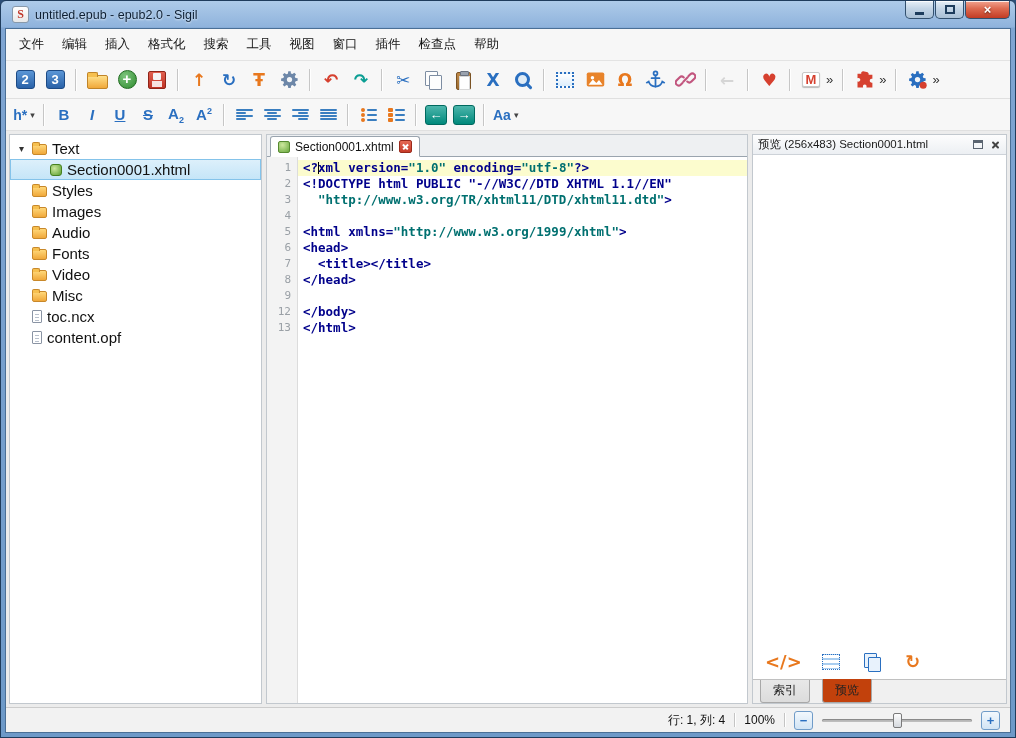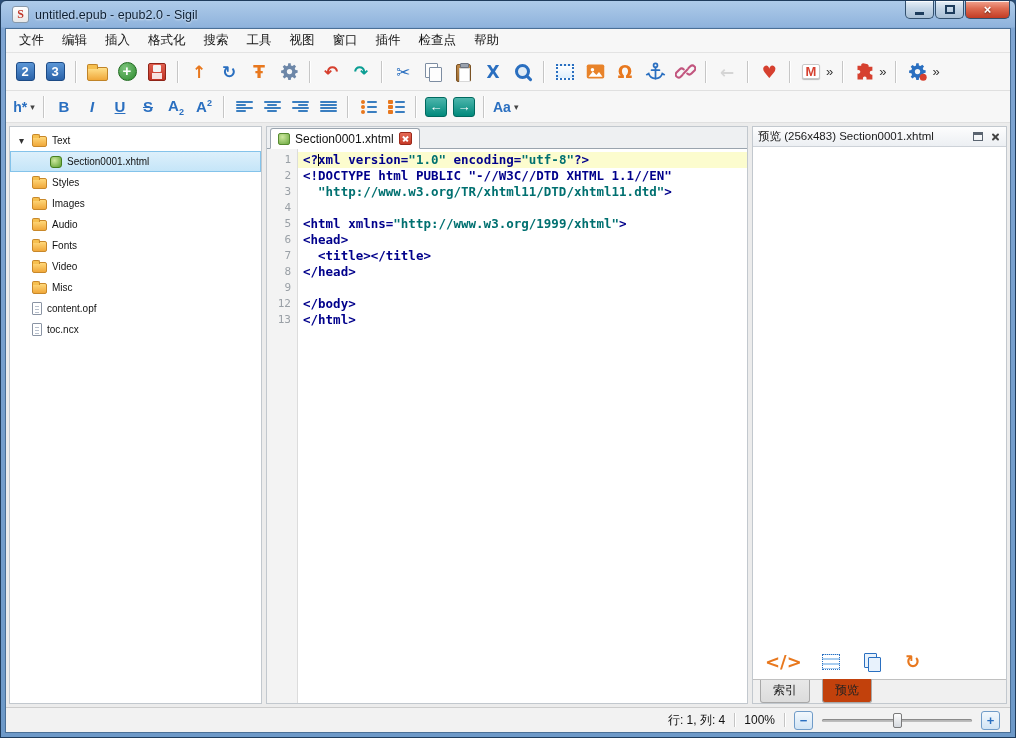--- a/index.html
+++ b/index.html
@@ -22,21 +22,21 @@
 .wbtn{height:18px;width:29px;border:1px solid #32506e;border-top:none;border-radius:0 0 5px 5px;
   background:linear-gradient(#e7f0f8,#c3d5e6 45%,#a9c0d6);display:flex;align-items:center;justify-content:center;
   box-shadow:inset 0 1px 0 rgba(255,255,255,.8)}
 .wbtn.minimize i{display:block;width:9px;height:3px;background:#1d3c5c;margin-top:8px}
 .wbtn.maximize i{display:block;width:10px;height:9px;border:2px solid #1d3c5c;background:transparent}
 .wbtn.close{width:45px;background:linear-gradient(#f2a490,#dd6a50 45%,#c23b24);color:#fff;
   font-weight:bold;font-size:13px;text-shadow:0 1px 2px rgba(0,0,0,.5)}
 .app-body{flex:1;min-height:0;display:flex;flex-direction:column;background:#f2f2f2;border:1px solid #4a6f96}
 
 
-.menubar{height:24px;background:#f7f7f7;border-bottom:1px solid #e3e3e3;display:flex;align-items:center;padding:0 4px}
+.menubar{height:32px;background:#f7f7f7;border-bottom:1px solid #e3e3e3;display:flex;align-items:center;padding:0 4px}
 .menu-item{padding:3px 9px;font-size:12.5px;color:#151515;cursor:default}
 .toolbar{background:#f7f7f7;display:flex;align-items:center;border-bottom:1px solid #e0e0e0}
 .toolbar.tb1{height:38px;padding:2px 5px;gap:2px}
 .toolbar.tb2{height:32px;padding:2px 5px;gap:2px}
 .tbtn{min-width:28px;height:28px;display:flex;align-items:center;justify-content:center;border-radius:3px;padding:0 2px}
 .tb2 .tbtn{min-width:26px;height:25px}
 .tbtn.dis{opacity:.45;filter:grayscale(1)}
 .tsep{width:2px;height:22px;border-left:1px solid #c6c6c6;border-right:1px solid #fff;margin:0 4px}
 .chev{font-size:13px;color:#333;margin:0 3px 0 -1px}
 .gi{display:inline-block;min-width:21px;text-align:center;font-size:17px;line-height:24px;font-family:"DejaVu Sans",sans-serif}
@@ -105,21 +105,21 @@
 .tree{flex:1;overflow:hidden;padding-top:3px}
 .trow{height:21px;display:flex;align-items:center;gap:5px;padding-right:4px;white-space:nowrap}
 .trow.sel{background:linear-gradient(#def0fb,#c4e5f8);outline:1px solid #84c3ea;outline-offset:-1px}
 .texp{width:11px;flex:0 0 11px;font-size:10px;color:#333;text-align:center;line-height:21px}
 .ticon{flex:0 0 auto;display:inline-block}
 .ticon.folder{width:15px;height:11px;background:linear-gradient(#ffd87a,#f0a83a);border:1px solid #c8882a;border-radius:2px;position:relative;margin-top:2px}
 .ticon.folder::before{content:"";position:absolute;top:-3px;left:-1px;width:6px;height:3px;background:#f6c050;border:1px solid #c8882a;border-bottom:none;border-radius:2px 2px 0 0}
 .ticon.html{width:12px;height:12px;border-radius:3px;background:radial-gradient(circle at 35% 35%,#cde89e,#5a9e2f);border:1px solid #46801f}
 .ticon.file{width:10px;height:13px;background:#fff;border:1px solid #8a94a4;border-radius:1px;position:relative}
 .ticon.file::before{content:"";position:absolute;left:2px;top:3px;right:2px;height:1px;background:#b8c0cc;box-shadow:0 3px #b8c0cc,0 6px #b8c0cc}
-.tlabel{font-size:10px;color:#111}
+.tlabel{font-size:15px;color:#111}
 
 
 .editor{flex:1;min-width:0;display:flex;flex-direction:column;background:#fff;border:1px solid #c2c8ce}
 .tabbar{height:22px;flex:0 0 22px;background:#eef0f2;display:flex;align-items:flex-end;padding-left:3px;border-bottom:1px solid #9aa4ae}
 .tab{height:21px;margin-bottom:-1px;background:#fff;border:1px solid #9aa4ae;border-bottom-color:#fff;border-radius:3px 3px 0 0;
   display:flex;align-items:center;gap:5px;padding:0 7px;font-size:12px}
 .tab-icon{width:12px;height:12px;border-radius:2px;background:radial-gradient(circle at 35% 30%,#cde89e,#6aa83e);border:1px solid #568a30}
 .tab-label{color:#111}
 .tab-close{width:13px;height:13px;border-radius:2px;background:linear-gradient(#e66a55,#c63a28);border:1px solid #9a2a1c;position:relative}
 .tab-close::before,.tab-close::after{content:"";position:absolute;left:2px;top:5px;width:7px;height:1.6px;background:#fff}
@@ -437,26 +437,26 @@
               <span class="tlabel">Video</span>
             </div>
             <div class="trow" style="padding-left: 6px;">
               <span class="texp"></span>
               <span class="ticon folder"></span>
               <span class="tlabel">Misc</span>
             </div>
             <div class="trow" style="padding-left: 6px;">
               <span class="texp"></span>
               <span class="ticon file"></span>
+              <span class="tlabel">toc.ncx</span>
+            </div>
+            <div class="trow" style="padding-left: 6px;">
+              <span class="texp"></span>
+              <span class="ticon file"></span>
               <span class="tlabel">content.opf</span>
-            </div>
-            <div class="trow" style="padding-left: 6px;">
-              <span class="texp"></span>
-              <span class="ticon file"></span>
-              <span class="tlabel">toc.ncx</span>
             </div>
           </div>
       </div>
 
       <div class="editor">
         <div class="tabbar">
           <div class="tab active">
             <span class="tab-icon"></span>
             <span class="tab-label">Section0001.xhtml</span>
             <span class="tab-close"></span>
@@ -508,21 +508,21 @@
               <div class="cl">
                 <span class="ln">13</span>
                 <span class="lc"><span class="ct">&lt;/html&gt;</span></span>
               </div>
             </div>
         </div>
       </div>
 
       <div class="panel right">
         <div class="panel-header">
-          <span class="panel-title">预览 (256x483) Section0001.xhtml</span>
+          <span class="panel-title">预览 (256x483) Section0001.html</span>
           <span class="ph-btns">
             <span class="ph-btn float"></span>
             <span class="ph-btn close"></span>
           </span>
         </div>
         <div class="preview-content"></div>
         <div class="preview-toolbar" id="preview-toolbar">
             <span class="tbtn">
               <span class="gi gb" style="color:#e8781e">&lt;/&gt;</span>
             </span>

